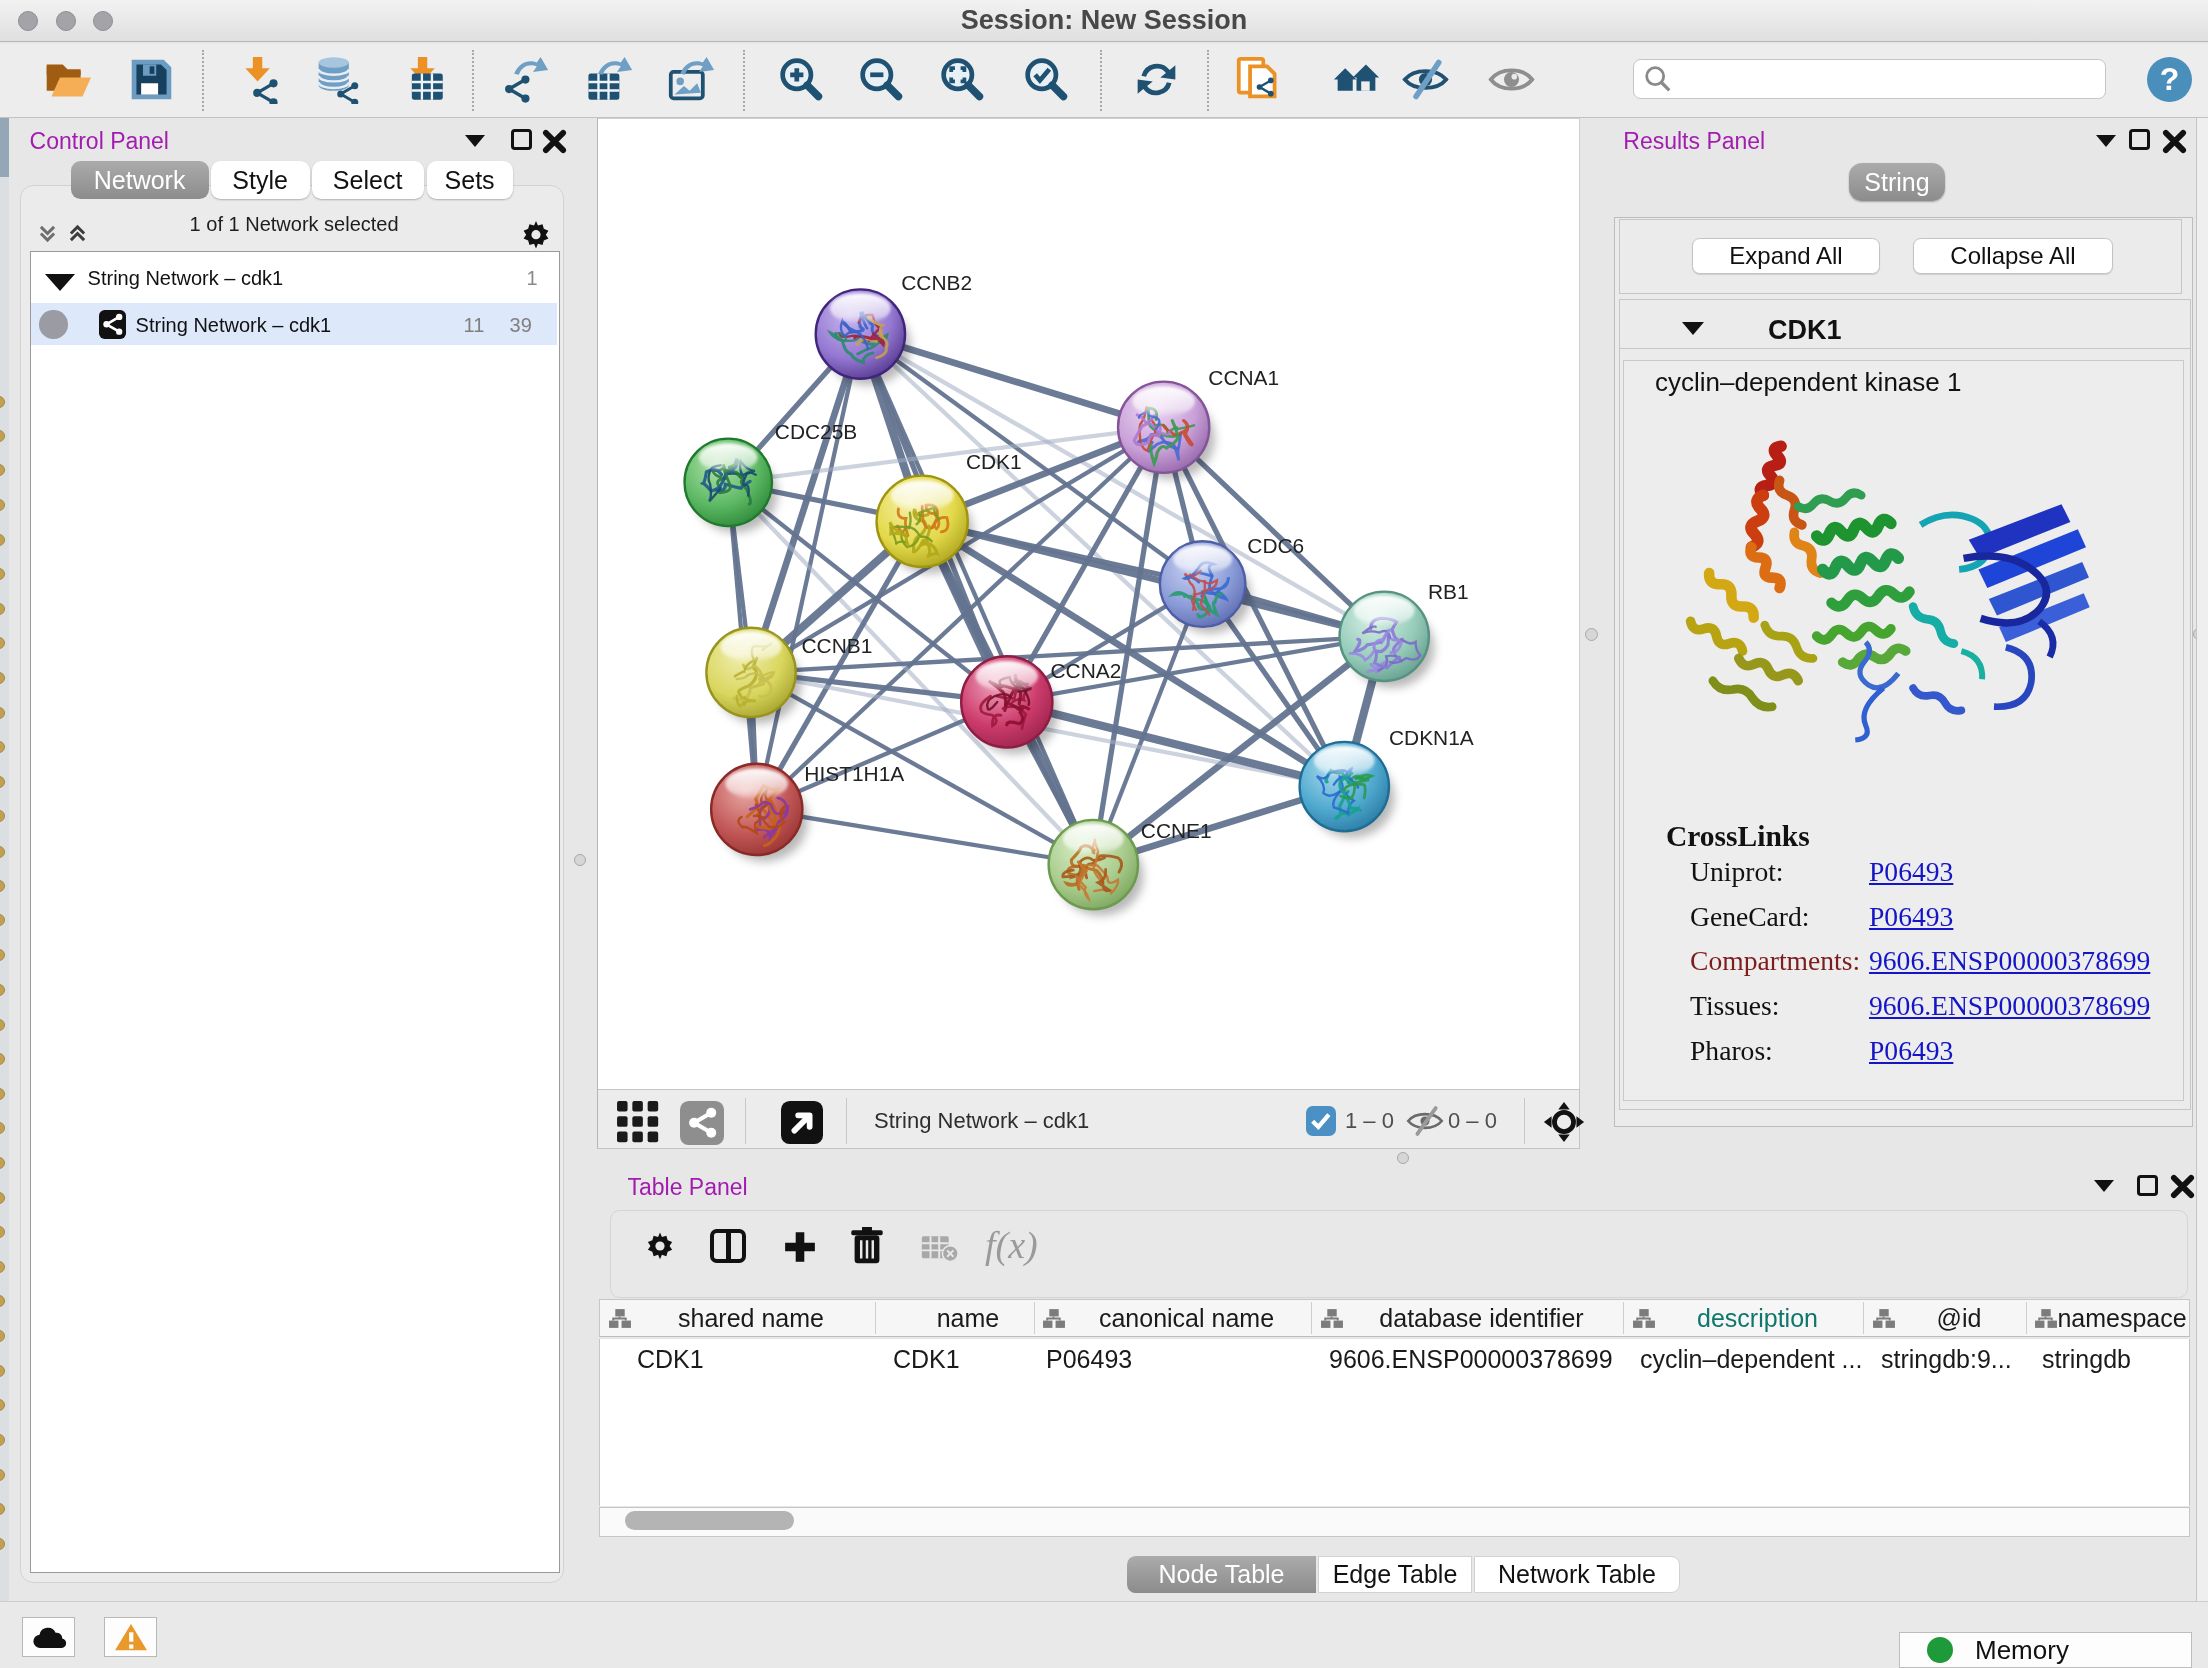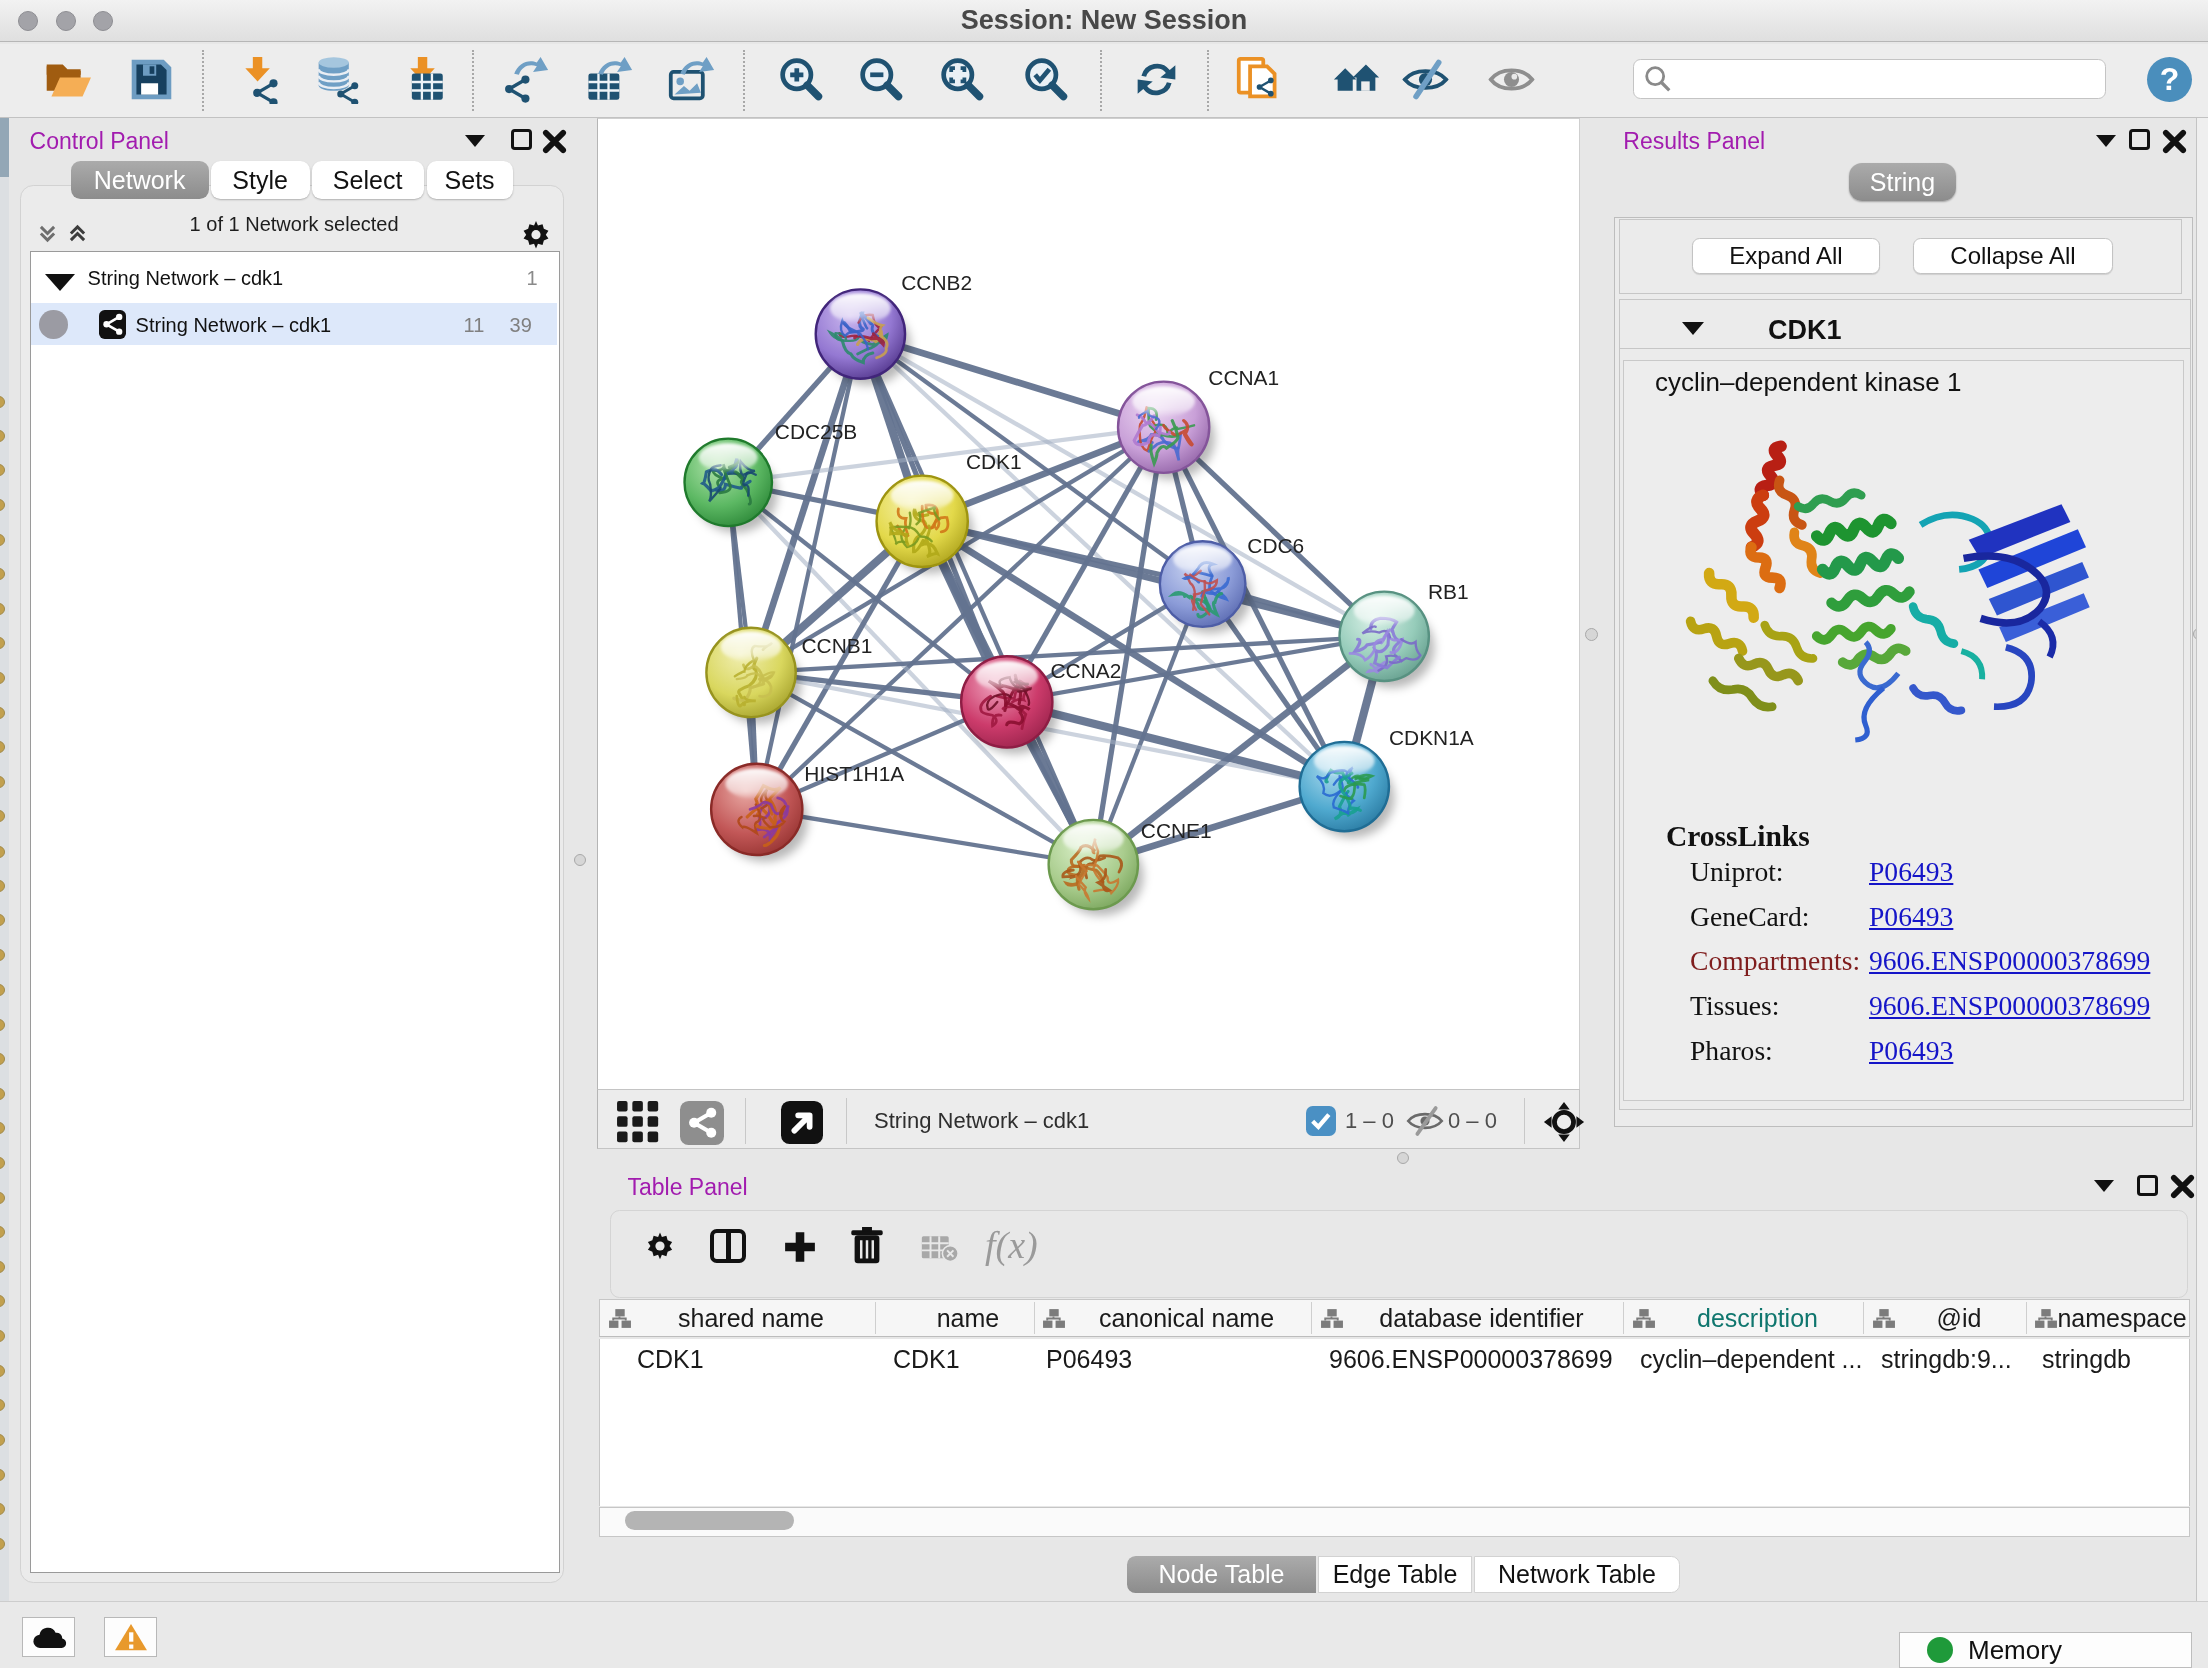--- a/index.html
+++ b/index.html
@@ -655,21 +655,21 @@
 <div class="abs" style="left:1397px;top:1152px;width:12.4px;height:12.4px;border-radius:50%;background:#d6d6d6;border:1px solid #a8a8a8;"></div>
 <div class="abs" style="left:2193px;top:628px;width:12.4px;height:12.4px;border-radius:50%;background:#d6d6d6;border:1px solid #a8a8a8;"></div>
 <div class="abs" style="left:2196px;top:118px;width:12.4px;height:1550px;background:#efefef;border-left:1.9px solid #c4c4c4;"></div>
 <div class="abs" style="left:1609px;top:118px;width:587px;height:1018px;">
 <div class="abs panelhdr" style="left:14.3px;top:9.5px;">Results Panel</div>
 <div class="abs tri" style="left:487px;top:17px;"></div>
 <div class="abs" style="left:520px;top:11.4px;width:21px;height:21px;border:3.3px solid #111;border-radius:3.8px;"></div>
 <svg class="abs" style="left:553px;top:10.5px;" width="25" height="25" viewBox="0 0 26 26">
         <path d="M4 4 L22 22 M22 4 L4 22" stroke="#111" stroke-width="6" stroke-linecap="round"></path>
       </svg>
-<div class="abs graytab" style="left:240px;top:45px;width:107px;height:38px;border-radius:13px;display:flex;align-items:center;justify-content:center;font-size:25px;box-shadow:0 1px 1.9px rgba(0,0,0,0.3);">String</div>
+<div class="abs graytab" style="left:240px;top:45px;width:96px;height:38px;border-radius:13px;display:flex;align-items:center;justify-content:center;font-size:25px;box-shadow:0 1px 1.9px rgba(0,0,0,0.3);">String</div>
 <div class="abs" style="left:4.8px;top:99px;width:579px;height:910px;background:#ebebeb;border:1.9px solid #bdbdbd;"></div>
 <div class="abs" style="left:9.5px;top:101px;width:563px;height:75px;background:#ebebeb;border:1px solid #c6c6c6;"></div>
 <div class="abs btn" style="left:83px;top:120px;width:188px;height:36px;font-size:24px;">Expand All</div>
 <div class="abs btn" style="left:304px;top:120px;width:200px;height:36px;font-size:24px;">Collapse All</div>
 <div class="abs" style="left:9.5px;top:181px;width:572px;height:811px;background:#ebebeb;border:1px solid #c6c6c6;"></div>
 <div class="abs tri" style="left:73px;top:204px;border-left-width:11.4px;border-right-width:11.4px;border-top-width:13.3px;"></div>
 <div class="abs" style="left:159px;top:197px;font-size:27px;font-weight:bold;color:#111;">CDK1</div>
 <div class="abs" style="left:10.5px;top:230px;width:570px;height:0;border-top:1px solid #c6c6c6;"></div>
 <div class="abs" style="left:14.3px;top:242px;width:561px;height:741px;background:#ededed;border:1px solid #c9c9c9;"></div>
 <div class="abs" style="left:46px;top:249px;font-size:26px;color:#111;">cyclin–dependent kinase 1</div>
@@ -822,15 +822,15 @@
     </div>
 <div class="abs" style="left:104px;top:1617px;width:53px;height:40px;background:#fdfdfd;border:1.9px solid #b8b8b8;display:flex;align-items:center;justify-content:center;">
       <svg width="34" height="30" viewBox="0 0 36 32">
         <path d="M18 2 L35 30 H1 z" fill="#e8992c"></path>
         <rect x="16" y="11" width="4.5" height="10" fill="#fff"></rect>
         <rect x="16" y="24" width="4.5" height="4.5" fill="#fff"></rect>
       </svg>
     </div>
 <div class="abs" style="left:1899px;top:1632px;width:293px;height:36px;background:#fdfdfd;border:1.9px solid #bdbdbd;display:flex;align-items:center;">
       <div style="width:26px;height:26px;border-radius:50%;background:#1f9a3a;margin-left:27px;"></div>
-      <div style="font-size:26px;color:#111;margin-left:15px;">Memory</div>
+      <div style="font-size:26px;color:#111;margin-left:22px;">Memory</div>
     </div>
 </div>
 
 </body></html>

